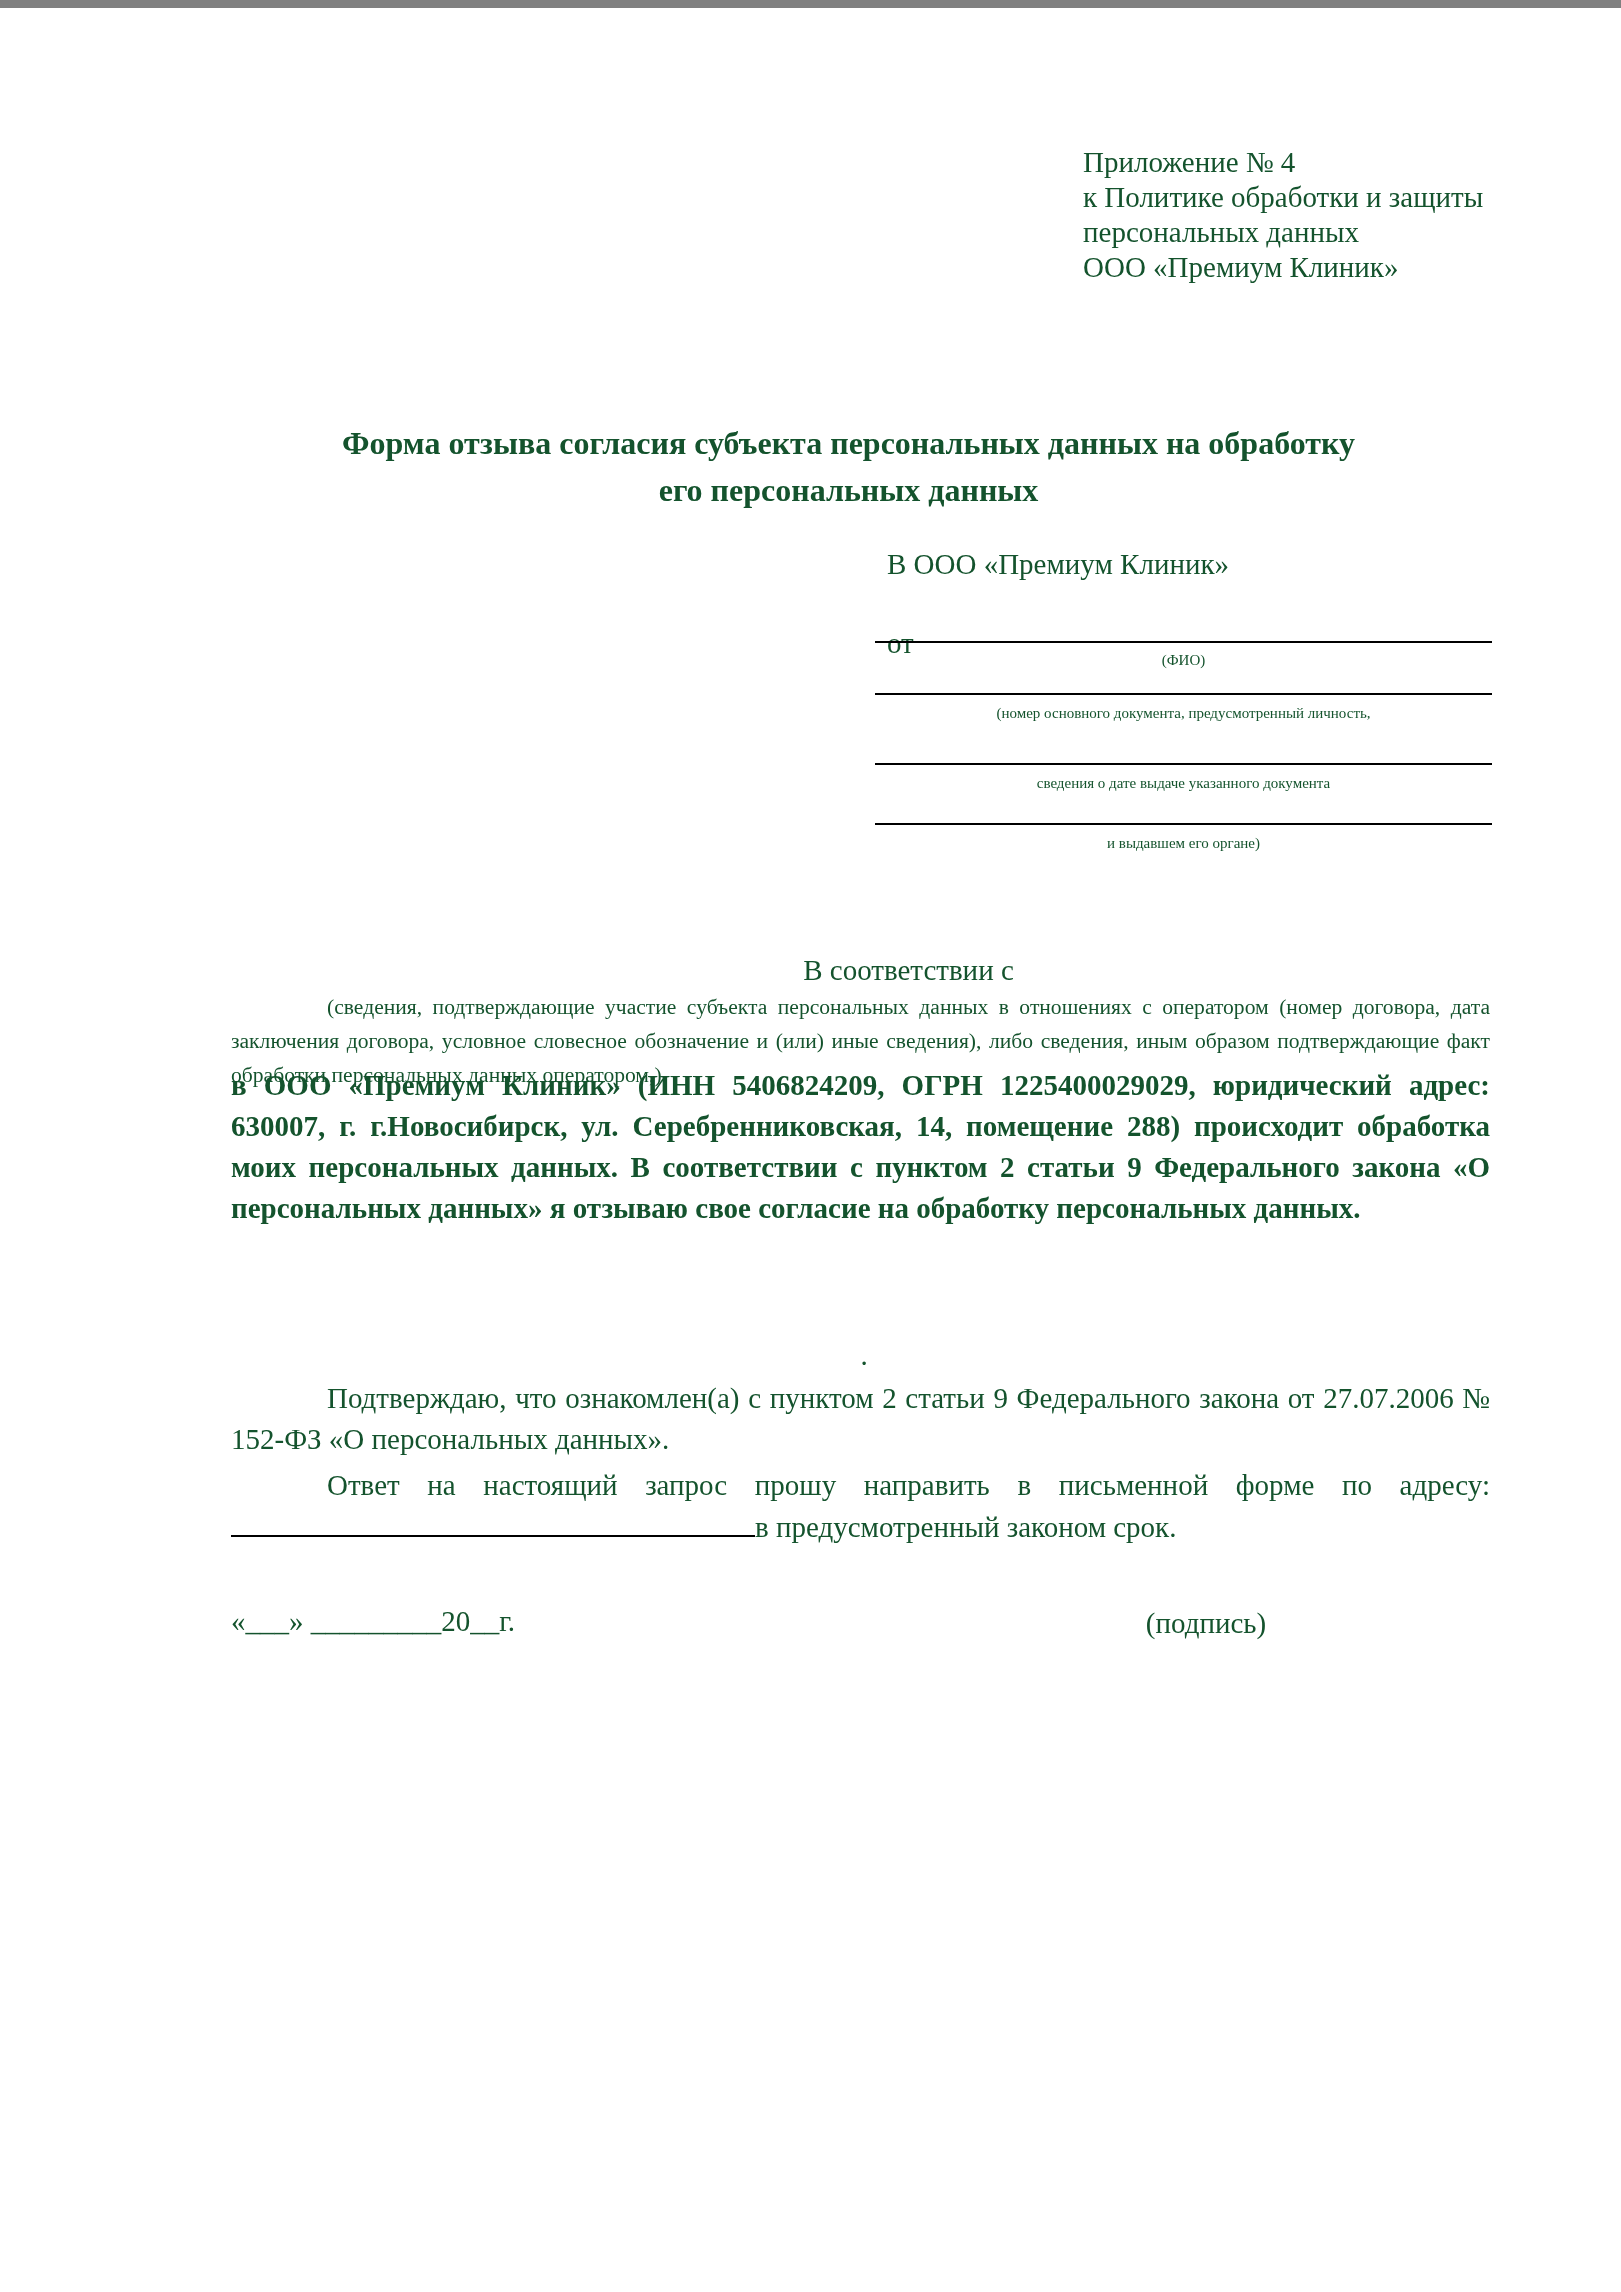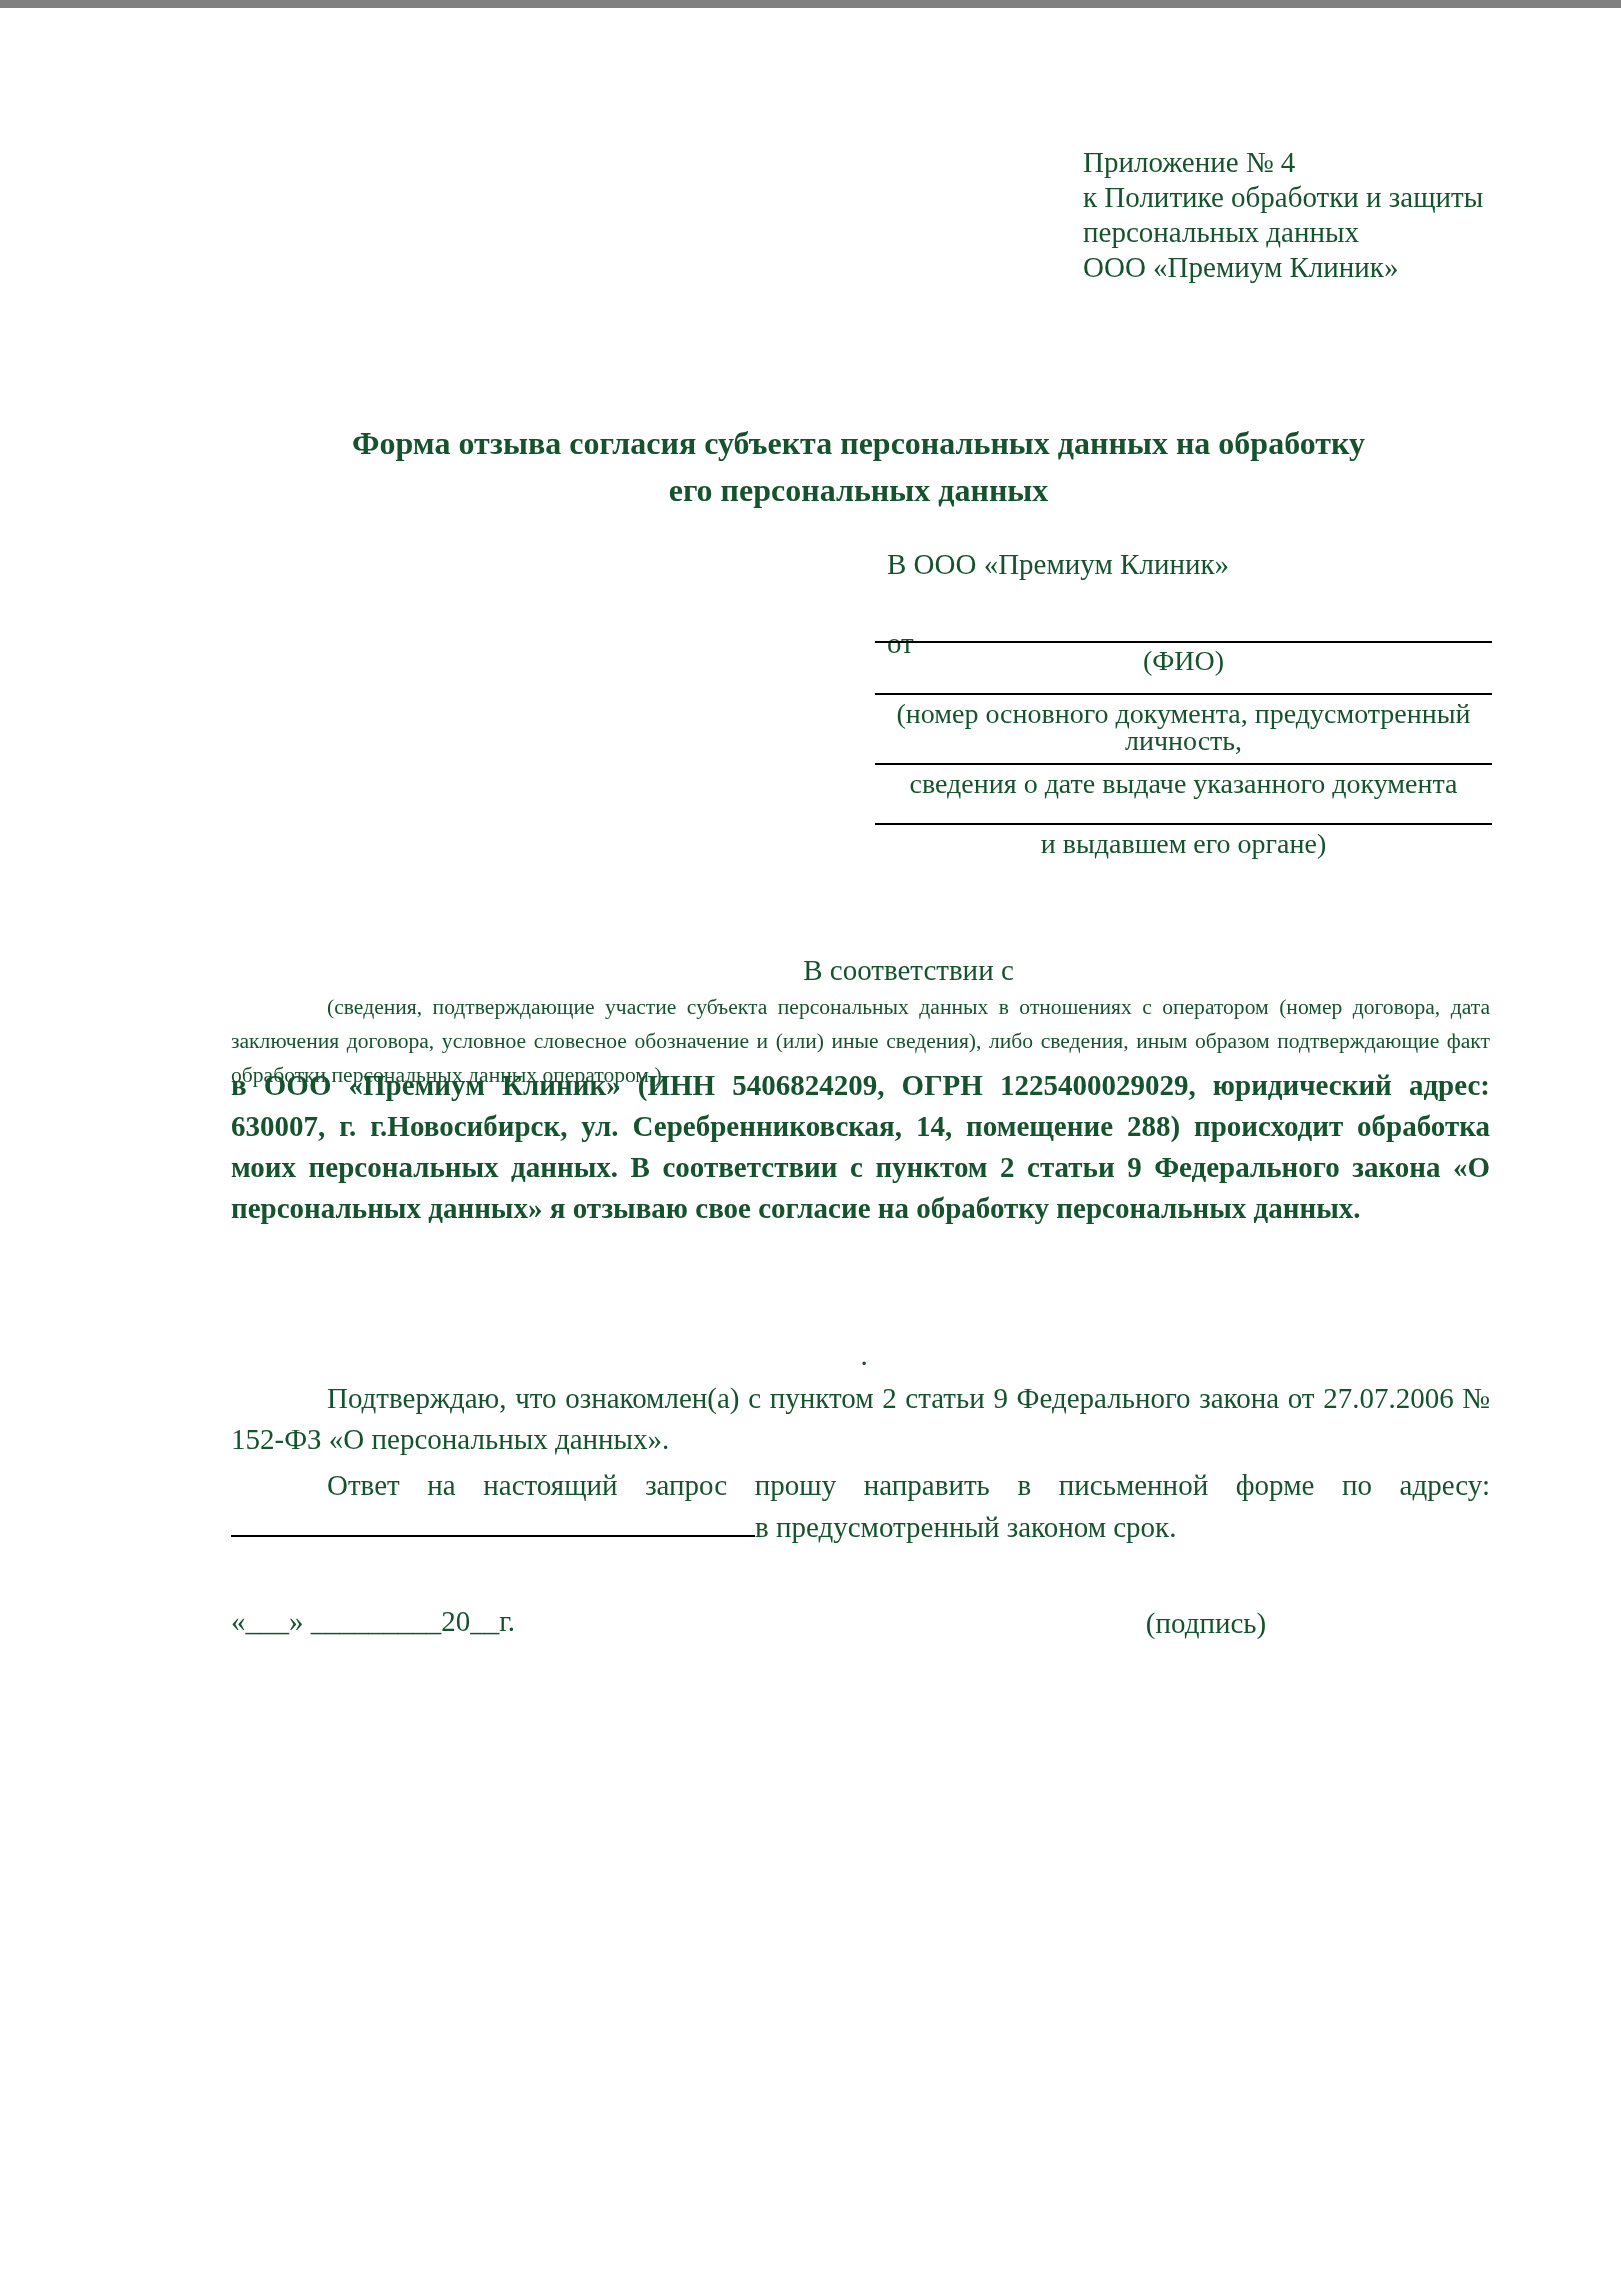--- a/index.html
+++ b/index.html
@@ -10,27 +10,27 @@
     background:#ffffff;
     color:#14532d;
     font-family:"Liberation Serif","DejaVu Serif",serif;
     font-size:29px;
     overflow:hidden;
   }
   .abs{position:absolute;}
   
   .appendix{left:1083px;top:137px;line-height:35px;}
   
-  .doc-title{left:229px;top:412px;width:1259px;text-align:center;font-weight:bold;font-size:32px;line-height:47px;}
+  .doc-title{left:219px;top:412px;width:1259px;text-align:center;font-weight:bold;font-size:32px;line-height:47px;}
   .title-line{display:block;}
   
   .addr-to{left:887px;top:537px;line-height:39px;text-align:right;}
   .addr-from{left:887px;top:616px;line-height:39px;}
   .fline{left:875px;width:617px;height:0;border-top:2.9px solid #000;}
-  .fcap{left:875px;width:617px;text-align:center;font-size:28px;line-height:27.4px;}
+  .fcap{left:875px;width:617px;text-align:center;font-size:15px;line-height:27.4px;}
   
   .stmt-heading{left:231px;top:900px;width:1259px;text-align:center;line-height:41px;}
   .row{display:flex;align-items:center;flex-direction:column;}
   .accordance{left:327px;top:941px;width:1163px;height:43px;}
   .accordance .prefix{white-space:nowrap;line-height:43px;}
   .fill{flex:1;border-bottom:2.9px solid #000;height:37px;}
   .footnote{left:231px;top:982px;width:1259px;font-size:21.6px;line-height:34px;text-align:justify;text-indent:96px;}
   .main-par{left:231px;top:1057px;width:1259px;line-height:41px;text-align:justify;font-weight:bold;}
   .reason{left:231px;top:1259px;width:1259px;height:43px;}
   .reason .spacer{width:96px;}

